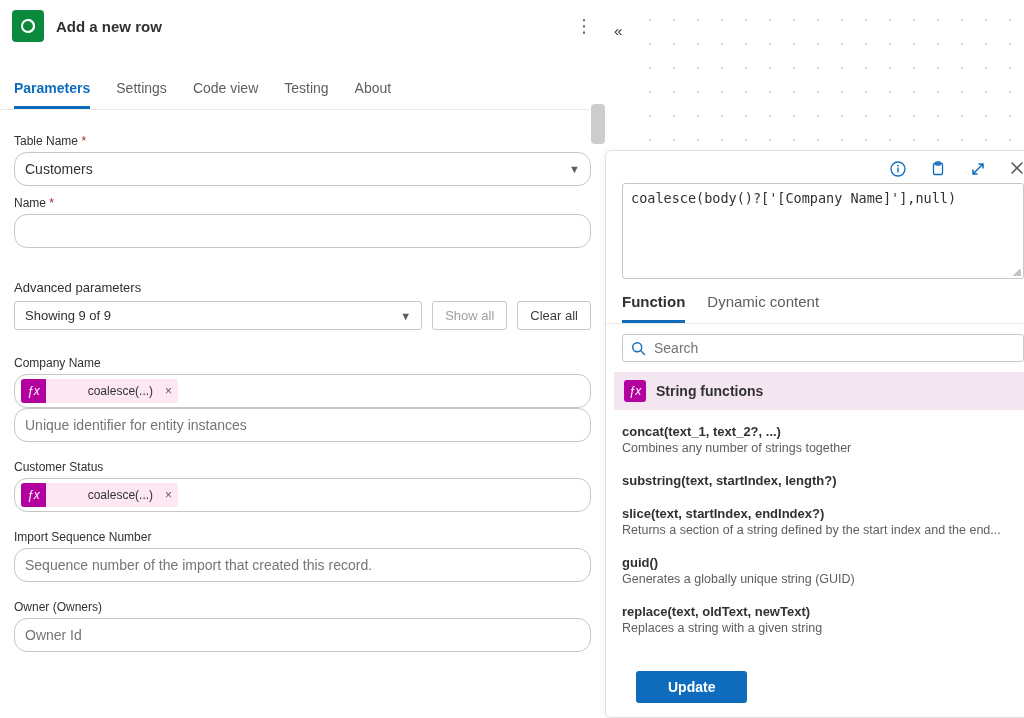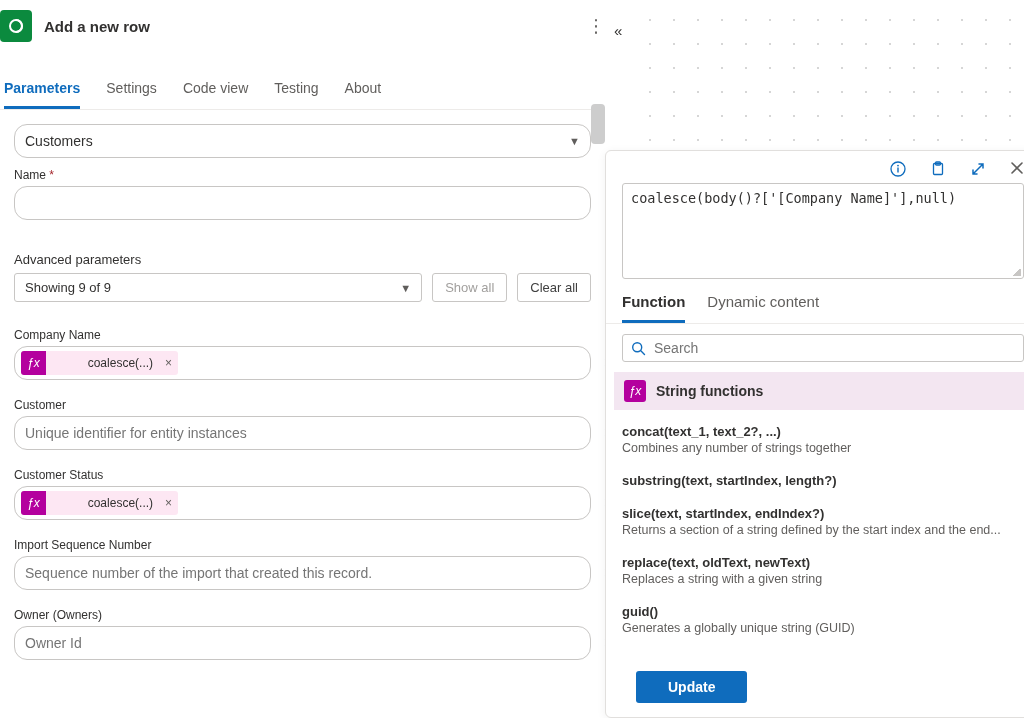--- a/index.html
+++ b/index.html
@@ -19,21 +19,21 @@
     position: absolute;
     left: 0; top: 0;
     width: 605px;
     height: 718px;
     background: #fff;
   }
 
   .action-header {
     display: flex;
     align-items: center;
-    padding: 10px 0;
+    padding: 10px 12px;
     gap: 12px;
   }
   .action-icon {
     width: 32px; height: 32px;
     background: #0b8a3e;
     border-radius: 4px;
     display: flex; align-items: center; justify-content: center;
     color: #fff;
     font-weight: bold;
   }
@@ -46,21 +46,21 @@
     display: flex;
     gap: 14px;
     color: #605e5c;
   }
   .kebab { font-size: 18px; cursor: pointer; }
   .collapse-chev { font-size: 15px; cursor: pointer; }
 
   .tabs {
     display: flex;
     gap: 26px;
-    padding: 0 4px;
+    padding: 0 14px;
     border-bottom: 1px solid #edebe9;
     margin-top: 20px;
   }
   .tab {
     padding: 8px 0 10px 0;
     font-size: 14px;
     color: #605e5c;
     cursor: pointer;
     border-bottom: 3px solid transparent;
   }
@@ -351,20 +351,24 @@
   <div class="tabs">
     <div class="tab active">Parameters</div>
     <div class="tab">Settings</div>
     <div class="tab">Code view</div>
     <div class="tab">Testing</div>
     <div class="tab">About</div>
   </div>
 
   <div class="form-body">
 
+    <div class="field-label">
+      <span>Table Name</span>
+      <span class="req"> *</span>
+    </div>
     <div class="select">
       <span>Customers</span>
       <span class="chev">▼</span>
     </div>
 
     <div class="field-label">
       <span>Name</span>
       <span class="req"> *</span>
     </div>
     <div class="text-input">
@@ -386,21 +390,20 @@
       <div class="token-input">
         <span class="fx-token">
           <span class="fx">ƒx</span>
           <span class="tk-label">coalesce(...)</span>
           <span class="tk-x">×</span>
         </span>
       </div>
       <span class="clear-x">×</span>
     </div>
 
-    <div class="field-label" style="margin-top:18px;">Customer</div>
     <div class="row-wrap">
       <div class="text-input">
         <input type="text" class="placeholder" placeholder="Unique identifier for entity instances" style="">
       </div>
       <span class="clear-x">×</span>
     </div>
 
     <div class="field-label" style="margin-top:18px;">Customer Status</div>
     <div class="row-wrap">
       <div class="token-input">
@@ -489,27 +492,27 @@
       <div class="fn-desc">Combines any number of strings together</div>
     </div>
     <div class="fn-item">
       <div class="fn-sig">substring(text, startIndex, length?)</div>
     </div>
     <div class="fn-item">
       <div class="fn-sig">slice(text, startIndex, endIndex?)</div>
       <div class="fn-desc">Returns a section of a string defined by the start index and the end...</div>
     </div>
     <div class="fn-item">
+      <div class="fn-sig">guid()</div>
+      <div class="fn-desc">Generates a globally unique string (GUID)</div>
+    </div>
+    <div class="fn-item">
       <div class="fn-sig">replace(text, oldText, newText)</div>
       <div class="fn-desc">Replaces a string with a given string</div>
     </div>
-    <div class="fn-item">
-      <div class="fn-sig">guid()</div>
-      <div class="fn-desc">Generates a globally unique string (GUID)</div>
-    </div>
   </div>
 
   <div class="update-bar">
     <button class="update-btn">Update</button>
   </div>
 
   <div class="panel-scroll"></div>
 </div>
 
 </body></html>

